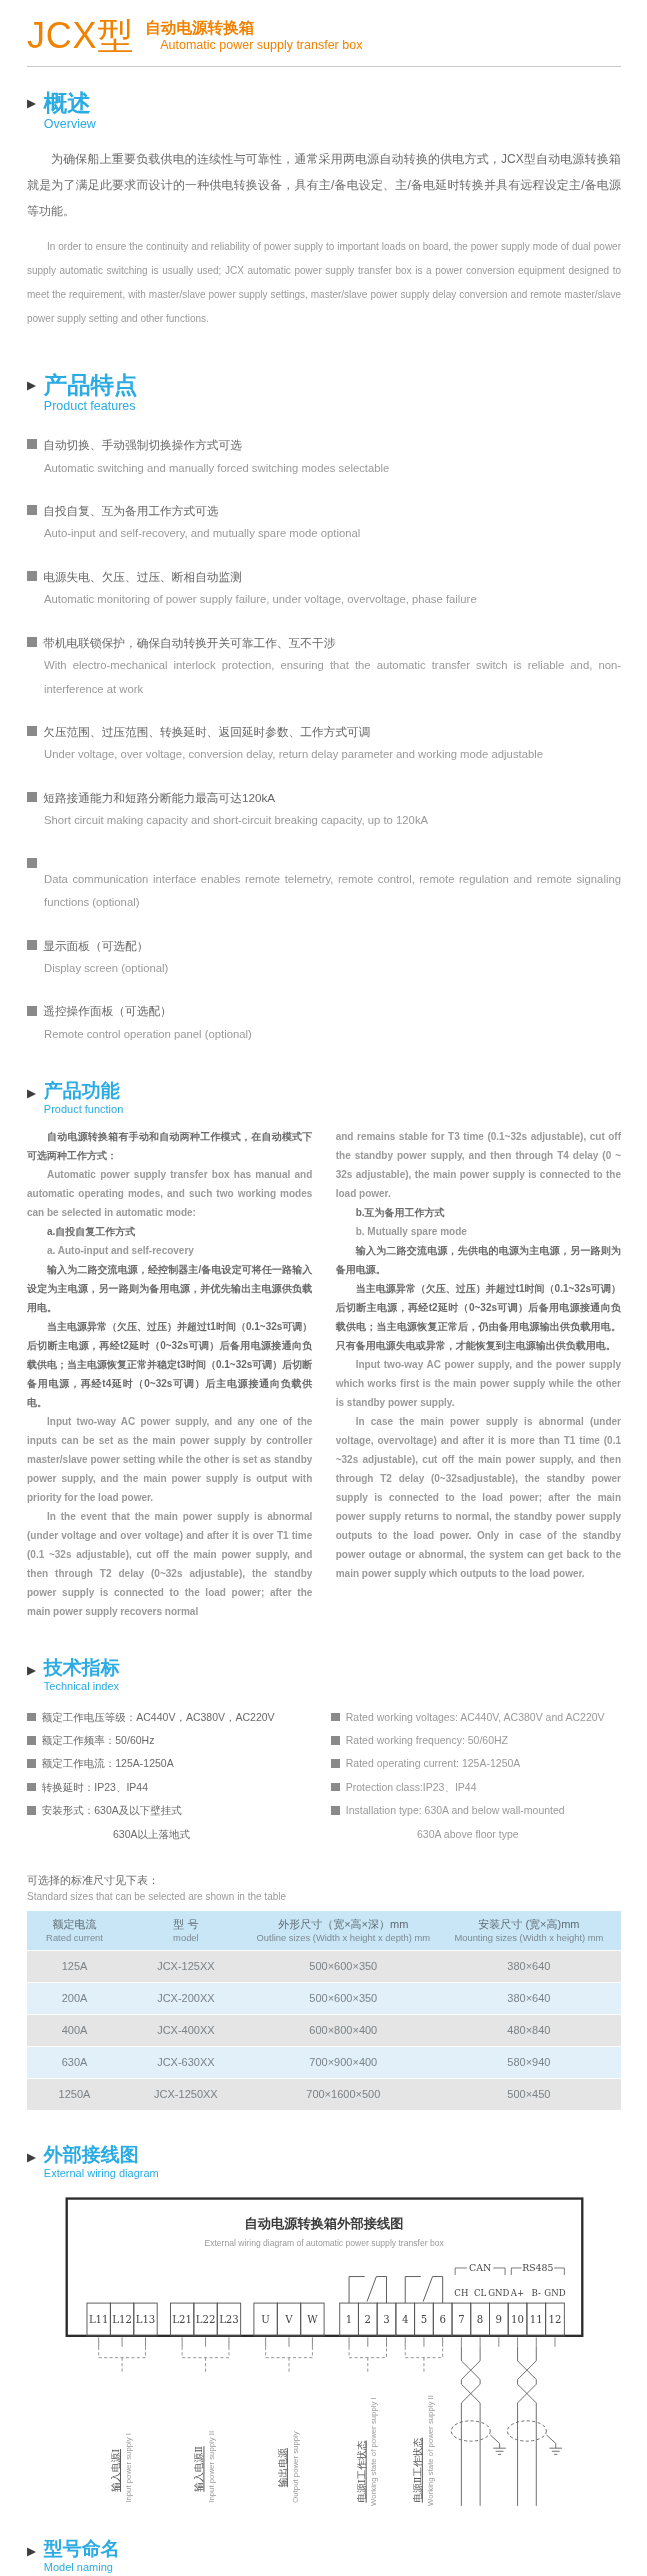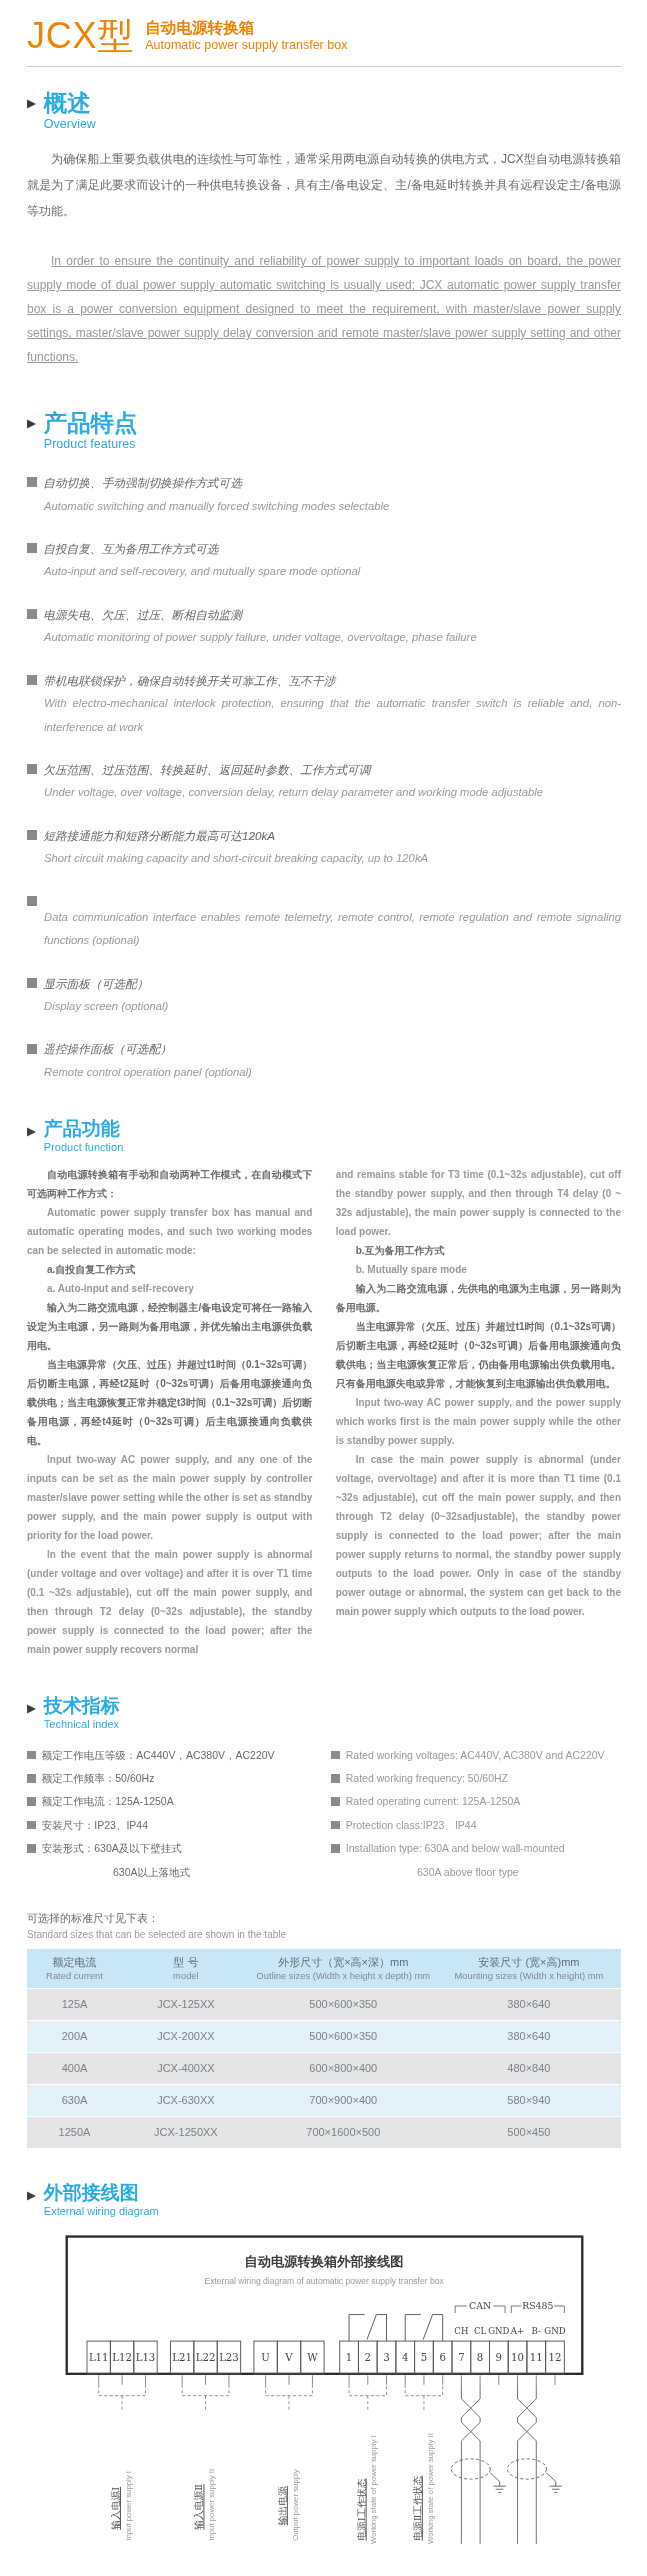--- a/index.html
+++ b/index.html
@@ -4,40 +4,40 @@
 <style>
   html,body{margin:0;padding:0;background:#fff;}
   body{width:648px;min-height:2576px;font-family:"Liberation Sans","DejaVu Sans",sans-serif;color:#6e6e6e;}
   .page{padding:11px 27px 23.4px 27px;}
 
   
   .hdr{display:flex;align-items:flex-start;gap:11px;margin-top:4.7px;}
   .hdr .model{font-size:36px;color:#f08200;font-weight:400;line-height:39px;letter-spacing:0.8px;}
   .hdr .tcol{padding-top:2.3px;}
   .hdr .tzh{font-size:15.6px;color:#f08200;font-weight:bold;line-height:19px;}
-  .hdr .ten{font-size:12.5px;color:#f08200;line-height:17px;}
+  .hdr .ten{font-size:12.5px;color:#f08200;line-height:17px;margin-left:15px;}
   .divider{border:none;border-top:0.8px solid #c9c9c9;margin:11px 0 0 0;}
 
   
   .sec-head{display:flex;align-items:flex-start;gap:7.8px;margin:0;}
   .sec-head .tri{color:#3d3d3d;font-size:11.7px;line-height:11.7px;margin-top:7px;}
   .sec-head .zh{color:#2aabe3;font-weight:bold;}
   .sec-head .en{color:#2aabe3;}
   .sec-head.big .zh{font-size:23.4px;line-height:26.5px;}
   .sec-head.big .en{font-size:12.5px;line-height:15.6px;}
   .sec-head.mid .zh{font-size:19px;line-height:22px;}
   .sec-head.mid .en{font-size:11px;line-height:14px;}
 
   
   .ov-zh{font-size:12px;line-height:26px;color:#6b6b6b;text-align:justify;text-indent:2em;margin:14px 0 0 0;}
-  .ov-en{font-size:12px;line-height:24px;color:#9a9a9a;text-align:justify;text-indent:2em;margin:25px 0 0 0;text-decoration:underline;}
+  .ov-en{font-size:10px;line-height:24px;color:#9a9a9a;text-align:justify;text-indent:2em;margin:11px 0 0 0;}
 
   
   .feat{margin-top:15.6px;}
-  .feat-item{margin-top:19px;font-style:italic;}
+  .feat-item{margin-top:19px;}
   .feat-zh{font-size:11.7px;line-height:23.4px;color:#666;display:flex;align-items:flex-start;gap:6.2px;}
   .feat-zh .sq{flex:0 0 auto;width:10px;height:10px;background:#8a8a8a;margin-top:6.2px;}
   .feat-en{font-size:11.3px;line-height:23.4px;color:#9a9a9a;margin-left:17px;text-align:justify;}
 
   
   .cols{display:flex;gap:23.4px;margin-top:11px;}
   .col{flex:1 1 0;font-weight:bold;}
   p.fn{margin:0;font-size:10px;line-height:19px;text-align:justify;text-indent:2em;}
   p.fn.zh{color:#6b6b6b;}
   p.fn.en{color:#9a9a9a;}
@@ -229,21 +229,21 @@
         <div class="tech-item">
             <span class="sq"></span>
             <span>额定工作频率：50/60Hz</span>
           </div>
         <div class="tech-item">
             <span class="sq"></span>
             <span>额定工作电流：125A-1250A</span>
           </div>
         <div class="tech-item">
             <span class="sq"></span>
-            <span>安装尺寸：IP23、IP44</span>
+            <span>转换延时：IP23、IP44</span>
           </div>
         <div class="tech-item">
             <span class="sq"></span>
             <span>安装形式：630A及以下壁挂式</span>
           </div>
         <div class="tech-item cont">
             <span>630A以上落地式</span>
           </div>
       </div>
       <div class="tech-col en">

